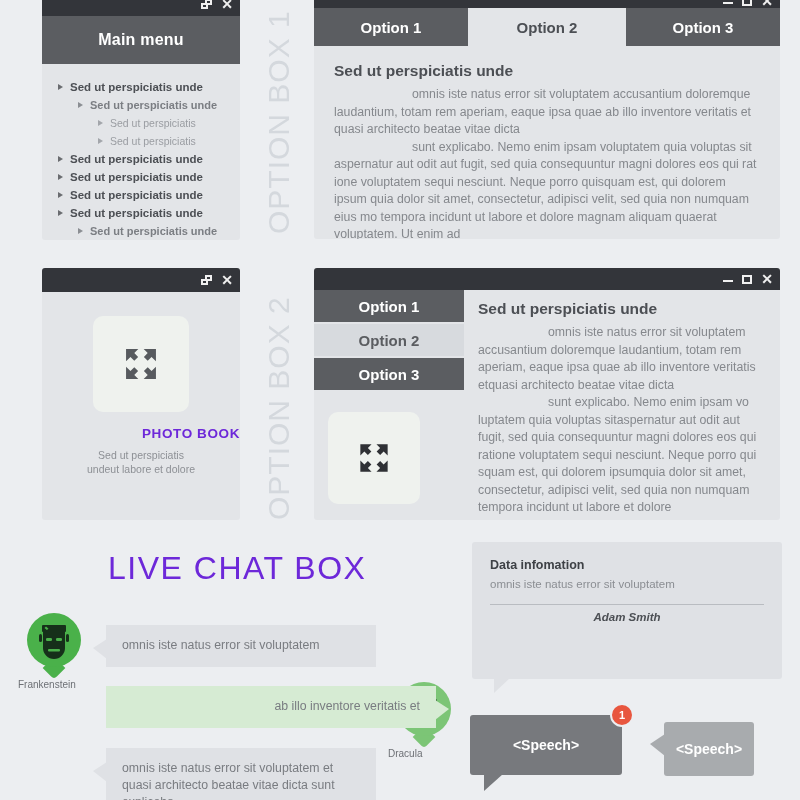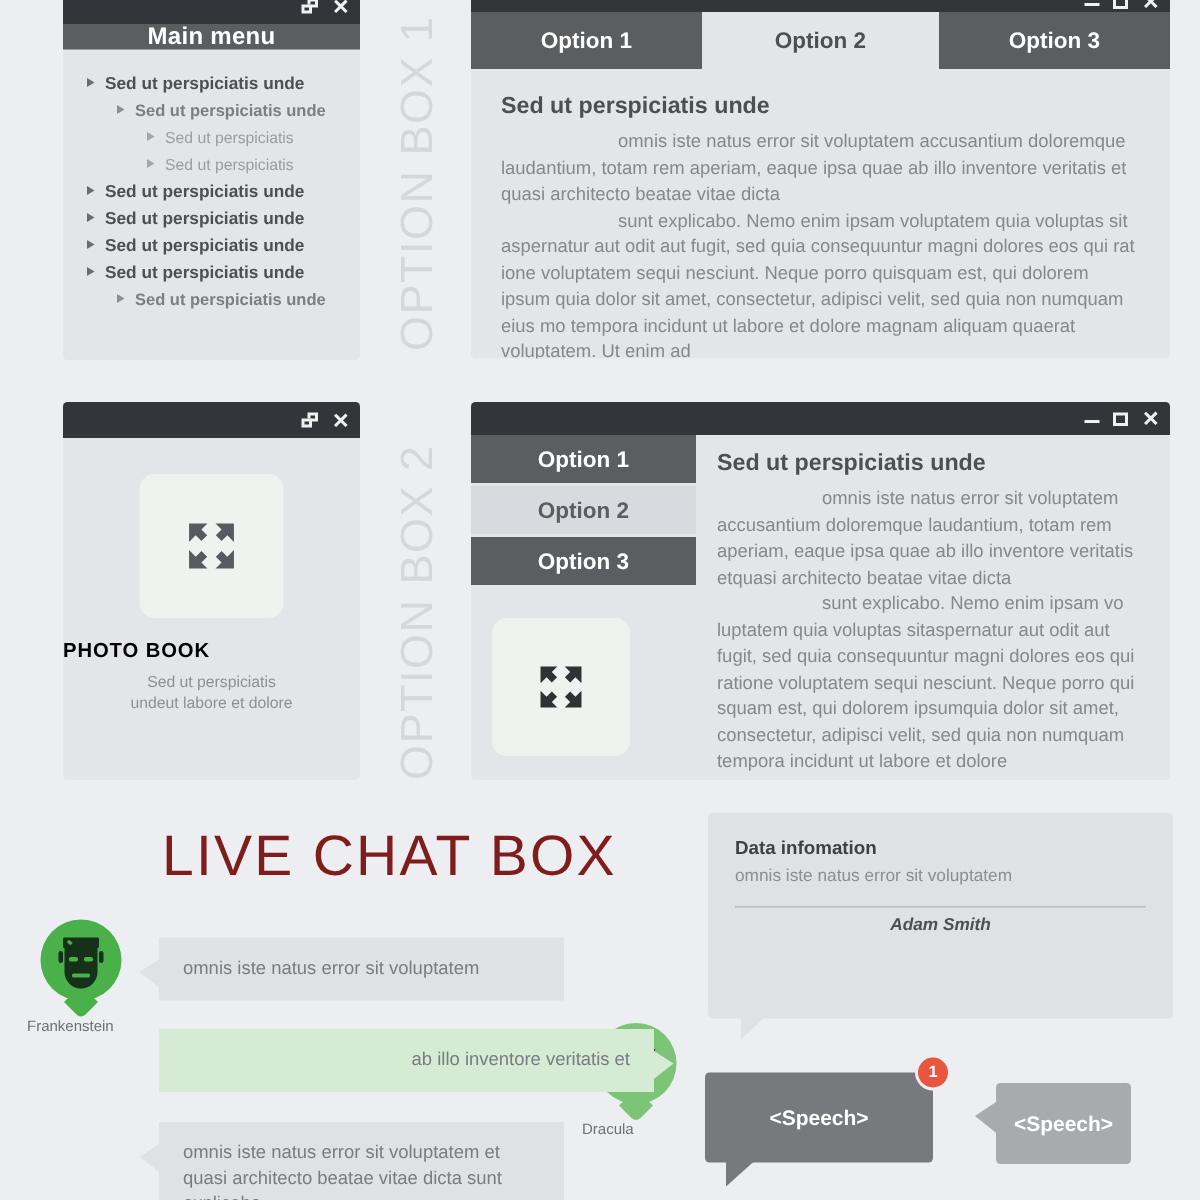--- a/index.html
+++ b/index.html
@@ -17,21 +17,21 @@
   .titlebar.tall{height:22px;}
   .wctrls{position:absolute;right:7px;top:0;height:100%;display:flex;align-items:center;gap:9px;}
   .wctrl{color:#f2f2f2;line-height:1;display:flex;align-items:center;justify-content:center;}
   .ic-min{width:10px;height:2px;background:#f0f0f0;display:block;margin-bottom:-3px;}
   .ic-max{width:10px;height:9px;border:2px solid #f0f0f0;display:block;box-sizing:border-box;}
   .ic-close{font-size:14px;font-weight:bold;color:#f0f0f0;line-height:9px;font-family:"Liberation Sans",sans-serif;}
   .ic-restore{position:relative;width:11px;height:10px;display:block;}
   .ic-restore:before{content:"";position:absolute;right:0;top:0;width:7px;height:6px;border:2px solid #f0f0f0;box-sizing:border-box;}
   .ic-restore:after{content:"";position:absolute;left:0;bottom:0;width:7px;height:6px;border:2px solid #f0f0f0;box-sizing:border-box;background:#33353a;}
 
-  .menuhdr{background:#5b5d61;height:17px;display:flex;align-items:center;justify-content:center;}
+  .menuhdr{background:#5b5d61;height:48px;display:flex;align-items:center;justify-content:center;}
   .menuhdr span{color:#fff;font-size:16px;font-weight:bold;letter-spacing:.2px;}
 
   
   .tree{padding:14px 0 18px 0;}
   .tnode{display:flex;align-items:baseline;padding:3px 0;}
   .tri{width:0;height:0;border-left:5px solid #6a6c70;border-top:3.5px solid transparent;border-bottom:3.5px solid transparent;margin-right:7px;flex:0 0 auto;position:relative;top:-1px;}
   .tlabel{font-size:11.5px;color:#4c4f54;font-weight:bold;}
   .lvl0{padding-left:16px;}
   .lvl1{padding-left:36px;}
   .lvl1 .tlabel{font-weight:bold;color:#7b7e83;font-size:11px;}
@@ -55,25 +55,25 @@
   .bodytext{font-size:12.3px;line-height:17.5px;color:#85888d;text-align:left;}
   .indent{display:inline-block;width:78px;}
 
   
   .vtabs{width:150px;flex:0 0 150px;padding-top:0;}
   .vtab{height:32px;display:flex;align-items:center;justify-content:center;background:#5b5d61;color:#fff;font-size:15px;font-weight:bold;margin-bottom:2px;}
   .vtab.active{background:#d7dade;color:#5b5d61;}
   .thumb{background:#eff2ee;border-radius:10px;display:flex;align-items:center;justify-content:center;}
 
   
-  .pb-title{text-align:left;font-size:13.5px;font-weight:bold;color:#000000;letter-spacing:.6px;margin-top:14px;}
+  .pb-title{text-align:right;font-size:13.5px;font-weight:bold;color:#6d28d9;letter-spacing:.6px;margin-top:14px;}
   .pb-sub{text-align:center;font-size:10.5px;color:#8d9095;line-height:14px;margin-top:7px;}
 
   
-  .chat-title{position:absolute;font-size:38px;color:#7f1d1d;letter-spacing:1.5px;}
+  .chat-title{position:absolute;font-size:32px;color:#6d28d9;letter-spacing:1.5px;}
   .avatar-wrap{position:absolute;width:72px;}
   .pin{width:54px;height:54px;border-radius:50% 50% 50% 50%;position:relative;margin:0 auto;}
   .pin:after{content:"";position:absolute;left:50%;bottom:-9px;transform:translateX(-50%) rotate(45deg);width:16px;height:16px;background:inherit;border-radius:0 0 4px 0;z-index:-1;}
   .avatar-name{font-size:10px;color:#6d7075;margin-top:12px;}
 
   .bubble{position:absolute;padding:12px 16px;font-size:12.3px;color:#797c81;line-height:17px;box-sizing:border-box;}
   .bubble .tail-l{position:absolute;left:-13px;top:14px;width:0;height:0;border-right:14px solid;border-top:9px solid transparent;border-bottom:11px solid transparent;}
   .bubble .tail-r{position:absolute;right:-13px;top:14px;width:0;height:0;border-left:14px solid;border-top:9px solid transparent;border-bottom:11px solid transparent;}
 
   

